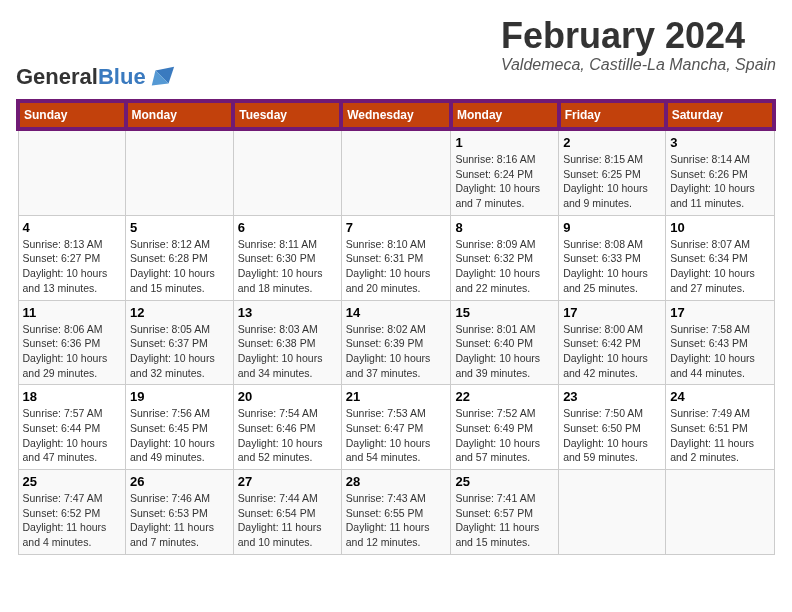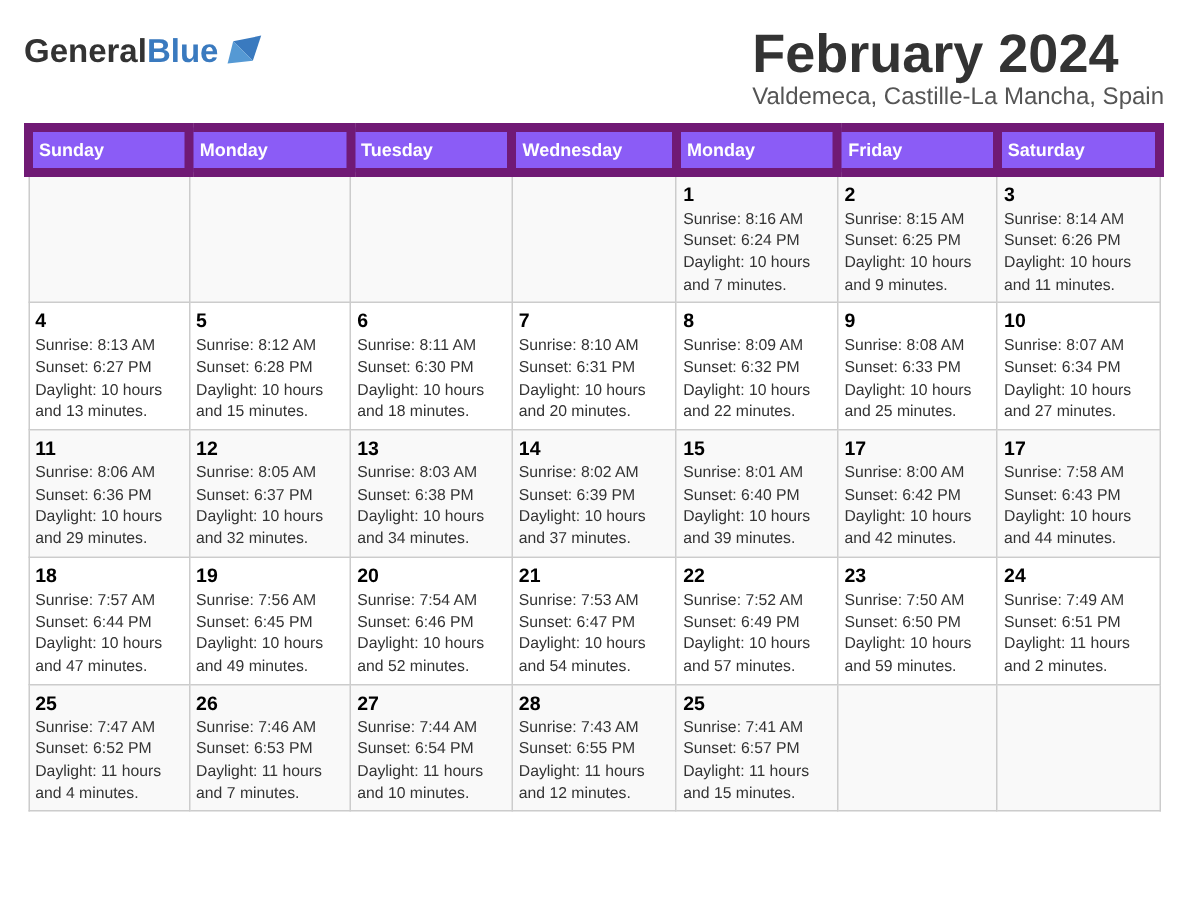--- a/index.html
+++ b/index.html
@@ -38,34 +38,35 @@
     }
     .calendar-title {
       font-size: 36px;
       font-weight: bold;
       color: #333;
       line-height: 1.1;
     }
     .calendar-subtitle {
       font-size: 16px;
       color: #555;
+      font-style: italic;
     }
     table {
       width: 100%;
       border-collapse: collapse;
       font-size: 10.5px;
     }
     thead tr th {
-      background-color: #8b5cf6;
+      background-color: #c2410c;
       color: #fff;
       padding: 5px 4px;
       text-align: left;
       font-size: 12px;
       font-weight: bold;
-      border: 6px solid #701a75;
+      border: 4px solid #701a75;
     }
     tbody tr td {
       vertical-align: top;
       border: 1px solid #ccc;
       padding: 4px 4px;
       width: 113px;
       min-height: 80px;
     }
     tbody tr:nth-child(odd) td {
       background-color: #f9f9f9;
@@ -86,21 +87,21 @@
     .empty-cell {
       background-color: inherit;
     }
   </style>
 </head>
 <body>
 
 <div class="header-section">
   <div class="logo">
     <div>
-      <div style="display:flex;align-items:center;">
+      <div style="display:flex;align-items:center;margin-top:43px;">
         <span class="logo-text">
           <span>General</span><span class="blue" style="color:#3a7abf;">Blue</span>
         </span>
         <svg class="logo-icon" viewBox="0 0 30 30" width="30" height="30">
           <polygon points="8,8 28,4 22,22" fill="#3a7abf"></polygon>
           <polygon points="8,8 22,22 4,24" fill="#5599d4"></polygon>
         </svg>
       </div>
     </div>
   </div>

